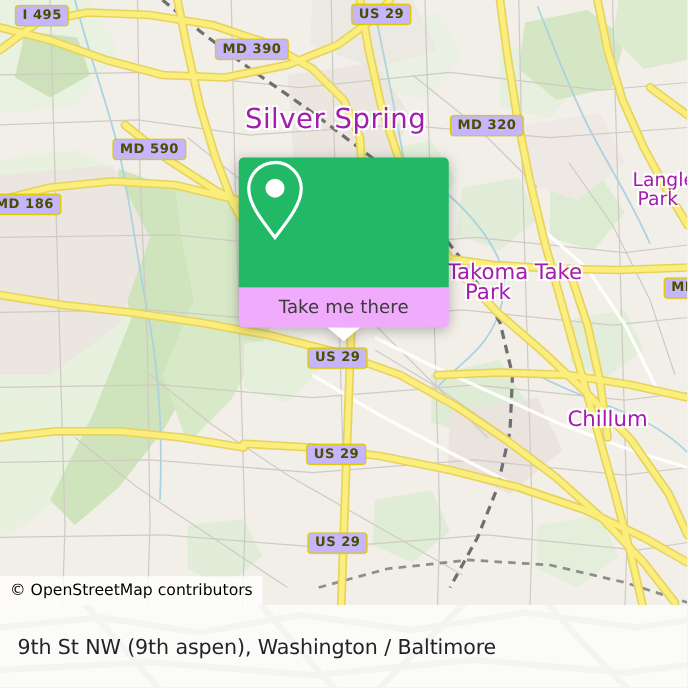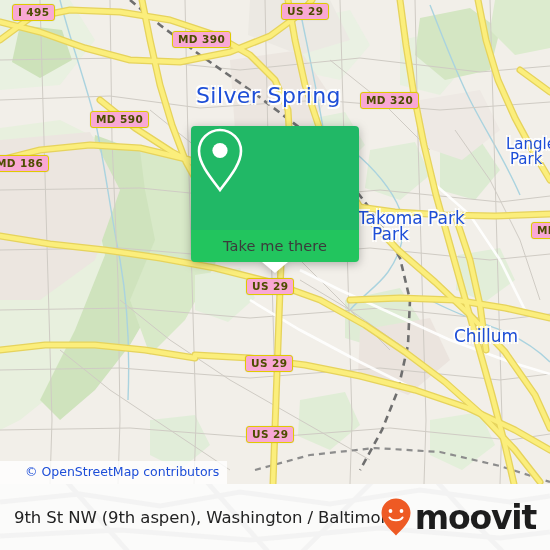--- a/index.html
+++ b/index.html
@@ -14,77 +14,77 @@
   
   #map{
     position:absolute;left:0;top:0;width:550px;height:484px;
     background:#f2efe9;overflow:hidden;
   }
   #map svg{position:absolute;left:0;top:0;}
 
   
   .place{
     position:absolute;
-    color:#1d4ed8;
+    color:#a21caf;
     font-family:"DejaVu Sans", sans-serif;
     white-space:nowrap;
     text-shadow:
       -1.6px -1.6px 0 rgba(255,255,255,.92),
        1.6px -1.6px 0 rgba(255,255,255,.92),
       -1.6px  1.6px 0 rgba(255,255,255,.92),
        1.6px  1.6px 0 rgba(255,255,255,.92),
        0 0 4px rgba(255,255,255,.95);
     pointer-events:none;
   }
   .place.big{font-size:22px;letter-spacing:.4px;}
   .place.mid{font-size:17px;line-height:16px;}
   .place.sm{font-size:15px;line-height:15px;}
 
   
   .shield{
     position:absolute;
-    background:#f9a8d4;
+    background:#c4b5fd;
     border:1.5px solid #e0ca00;
     border-radius:3px;
     color:#4d4d00;
     font-family:"DejaVu Sans", sans-serif;
     font-weight:bold;
     font-size:10.5px;
     letter-spacing:.4px;
     padding:1px 5px 2px 5px;
     line-height:12px;
     white-space:nowrap;
     box-shadow:0 0 0 .5px rgba(0,0,0,.05);
   }
 
   
   #attribution{
     position:absolute;left:0;bottom:0;
     background:rgba(255,255,255,.80);
-    color:#1d4ed8;
+    color:#000000;
     font-family:"DejaVu Sans", sans-serif;
     font-size:12.5px;
     line-height:18px;
-    padding:2px 8px 3px 25px;
+    padding:2px 8px 3px 8px;
     white-space:nowrap;
   }
 
   
   #popup{
     position:absolute;left:191px;top:126px;width:168px;
     filter:drop-shadow(0 2px 5px rgba(0,0,0,.28));
   }
   #popup-head{
     background:#21b866;
     border-radius:4px 4px 0 0;
     height:104px;
     display:flex;align-items:center;justify-content:center;
   }
   #popup-foot{
-    background:#22c55e;
+    background:#f0abfc;
     border-radius:0 0 4px 4px;
     height:32px;
     display:flex;align-items:center;justify-content:center;
   }
   #popup-foot span{
     color:#3b3b3b;
     font-family:"DejaVu Sans", sans-serif;
     font-size:14.5px;
     letter-spacing:.1px;
   }
@@ -248,21 +248,21 @@
           <path d="M350 300 L400 298 L455 300 L505 308 L550 318"></path>
           <path d="M195 355 L250 358 L305 365 L360 376 L415 390 L468 408 L515 430 L550 450"></path>
           <path d="M0 350 L45 345 L95 345 L145 350 L195 358"></path>
           <path d="M520 70 L550 92"></path>
           <path d="M455 215 L470 260 L480 305 L486 350"></path>
         </g>
       </g>
     </svg>
 
     <div class="place big" style="left:196px;top:83px;">Silver Spring</div>
-    <div class="place mid" style="left:358px;top:210px;">Takoma Park</div>
+    <div class="place mid" style="left:358px;top:210px;">Takoma Take</div>
     <div class="place mid" style="left:372px;top:226px;">Park</div>
     <div class="place sm" style="left:506px;top:137px;">Langley</div>
     <div class="place sm" style="left:510px;top:152px;">Park</div>
     <div class="place mid" style="left:454px;top:328px;text-align:center;">Chillum</div>
 
     <div class="shield" style="left:12px;top:4px;">I 495</div>
     <div class="shield" style="left:172px;top:14px;margin-top:17px;">MD 390</div>
     <div class="shield" style="left:281px;top:3px;">US 29</div>
     <div class="shield" style="left:360px;top:92px;">MD 320</div>
     <div class="shield" style="left:90px;top:111px;">MD 590</div>
@@ -296,24 +296,15 @@
         <path d="M60 -10 L95 30 L130 70"></path>
         <path d="M200 -10 L235 30 L270 70"></path>
         <path d="M300 70 L340 30 L380 -10"></path>
         <path d="M430 -10 L468 32 L505 70"></path>
         <path d="M0 52 L120 46 L250 56 L380 44 L500 54 L550 48"></path>
       </g>
     </svg>
 
     <div id="footer-title">9th St NW (9th aspen), Washington / Baltimore</div>
 
-    <div id="brand">
-      <svg width="34" height="40" viewBox="0 0 34 40">
-        <path d="M17 1.5 C9 1.5 2.5 8 2.5 16 C2.5 25.5 12 33 17 38.5 C22 33 31.5 25.5 31.5 16 C31.5 8 25 1.5 17 1.5 Z" fill="#ee5a24"></path>
-        <circle cx="11.5" cy="14" r="1.9" fill="#ffffff"></circle>
-        <circle cx="22.5" cy="14" r="1.9" fill="#ffffff"></circle>
-        <path d="M10.5 20.5 C12.8 24.2 21.2 24.2 23.5 20.5" fill="none" stroke="#ffffff" stroke-width="2.1" stroke-linecap="round"></path>
-      </svg>
-      <span id="brand-word">moovit</span>
-    </div>
   </div>
 
 </div>
 
 </body></html>

